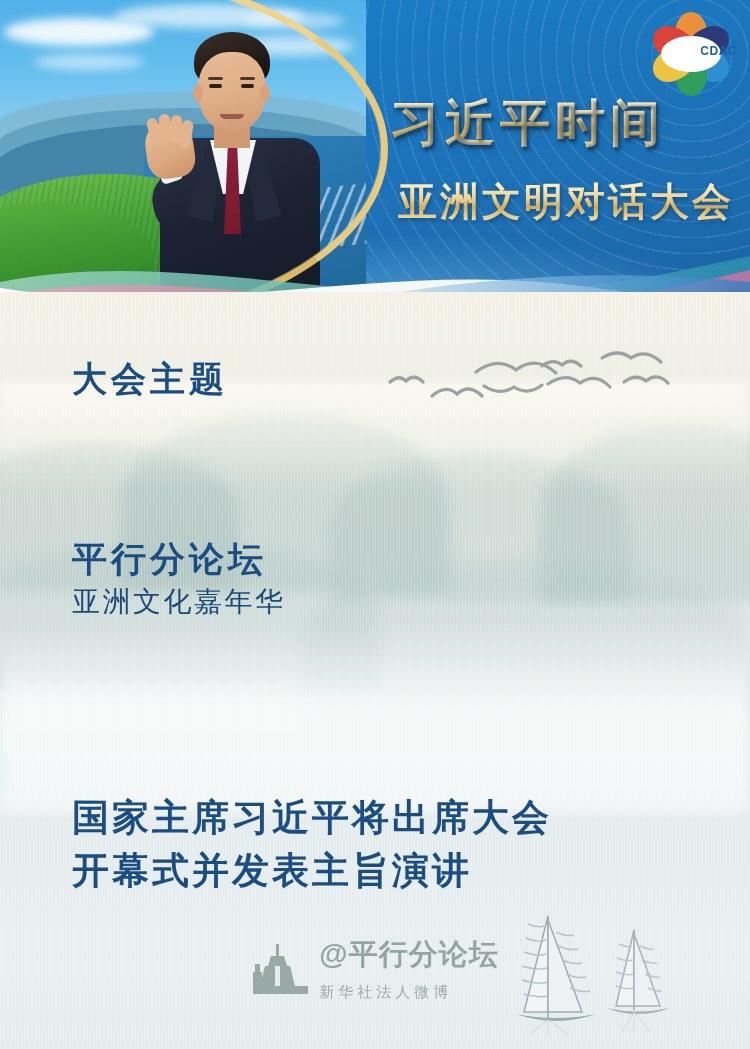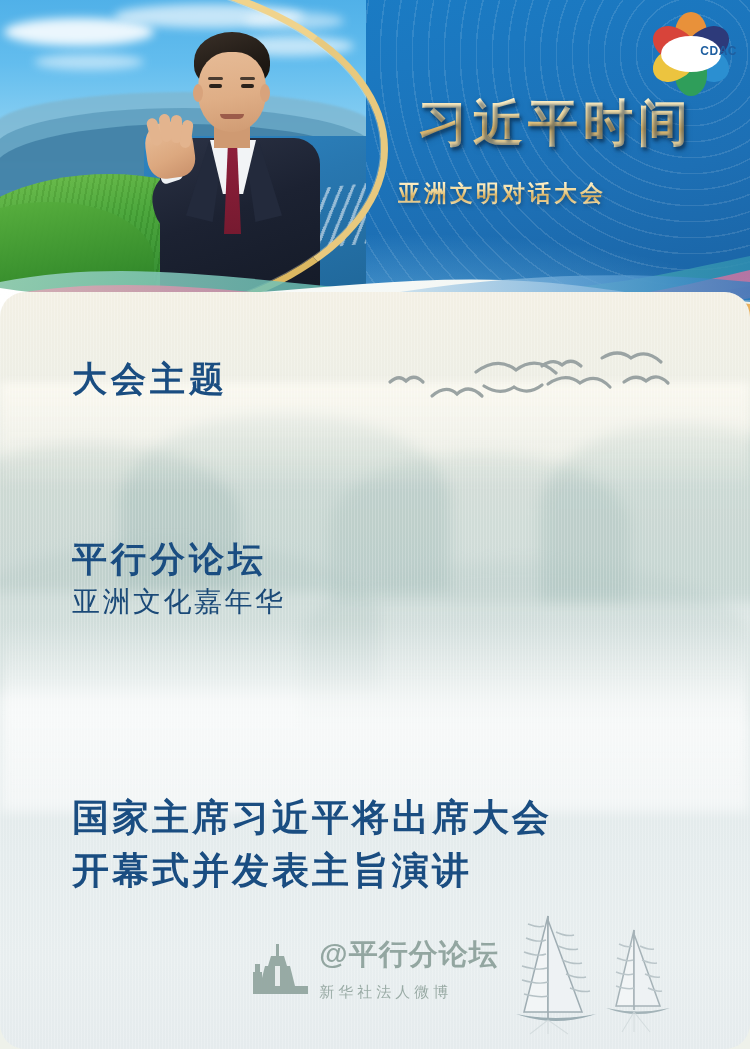--- a/index.html
+++ b/index.html
@@ -158,25 +158,24 @@
   
   .title-main{
     position:absolute;left:390px;top:98px;
     font-size:50px;font-weight:bold;letter-spacing:5px;
     line-height:1;
     color:#f4dfa6;
     background:linear-gradient(180deg,#fff3cf 0%,#f0d79a 38%,#d9b164 62%,#f3e1b0 100%);
     -webkit-background-clip:text;background-clip:text;-webkit-text-fill-color:transparent;
     text-shadow:2px 3px 3px rgba(10,40,70,.45);
     filter:drop-shadow(1px 2px 2px rgba(8,45,80,.5));
-    margin-left:28px;
   }
   .title-sub{
     position:absolute;left:398px;top:182px;
-    font-size:23px;font-weight:bold;letter-spacing:3px;line-height:1;
+    font-size:39px;font-weight:bold;letter-spacing:3px;line-height:1;
     background:linear-gradient(180deg,#fff2cc 0%,#eed596 40%,#d4ab5d 65%,#f2e0ae 100%);
     -webkit-background-clip:text;background-clip:text;-webkit-text-fill-color:transparent;
     filter:drop-shadow(1px 2px 2px rgba(8,45,80,.5));
     text-decoration:underline;
   }
 
   
   .logo{position:absolute;left:645px;top:8px;width:92px;height:92px;}
   .petal{position:absolute;left:30px;top:4px;width:32px;height:42px;
     border-radius:60% 60% 50% 50%;transform-origin:16px 42px;}
@@ -199,21 +198,20 @@
     background:linear-gradient(180deg,
       #f4f1e6 0%,
       #eeefe6 12%,
       #e6ebe5 26%,
       #dfe8e6 42%,
       #e2eaea 58%,
       #e6edee 74%,
       #e9eff0 88%,
       #e6ecee 100%);
     overflow:hidden;
-    border-radius:25px;
   }
   .paper-tex{
     position:absolute;inset:0;
     background:repeating-linear-gradient(90deg,rgba(255,255,255,.35) 0 1px,rgba(0,0,0,.012) 1px 3px);
     opacity:.5;
   }
   
   .ink{position:absolute;border-radius:50% 50% 0 0;filter:blur(7px);}
   .ink-a{left:-60px;top:150px;width:300px;height:150px;background:#9fb8b4;opacity:.33;}
   .ink-b{left:120px;top:120px;width:330px;height:180px;background:#8fb0ad;opacity:.30;}

